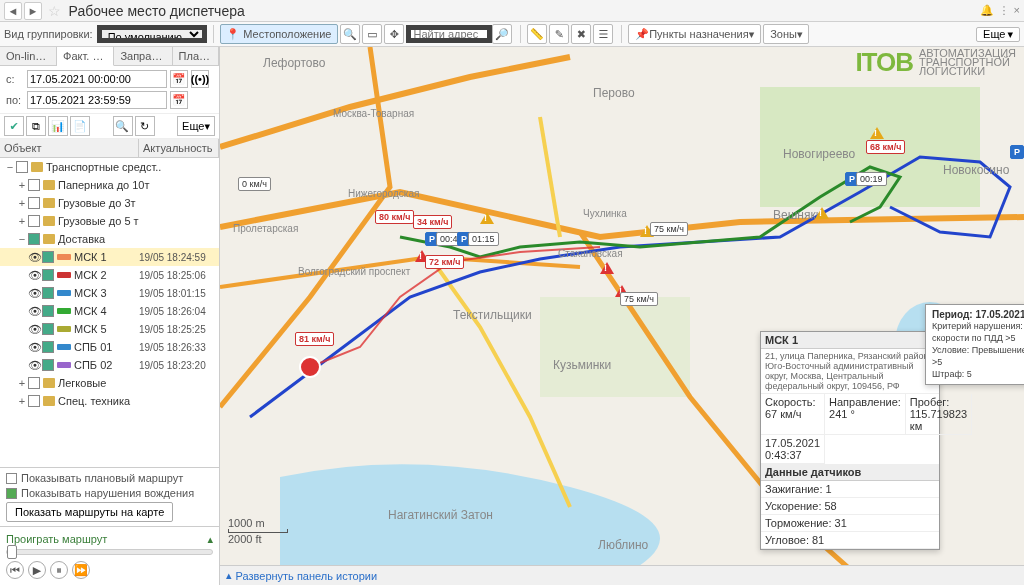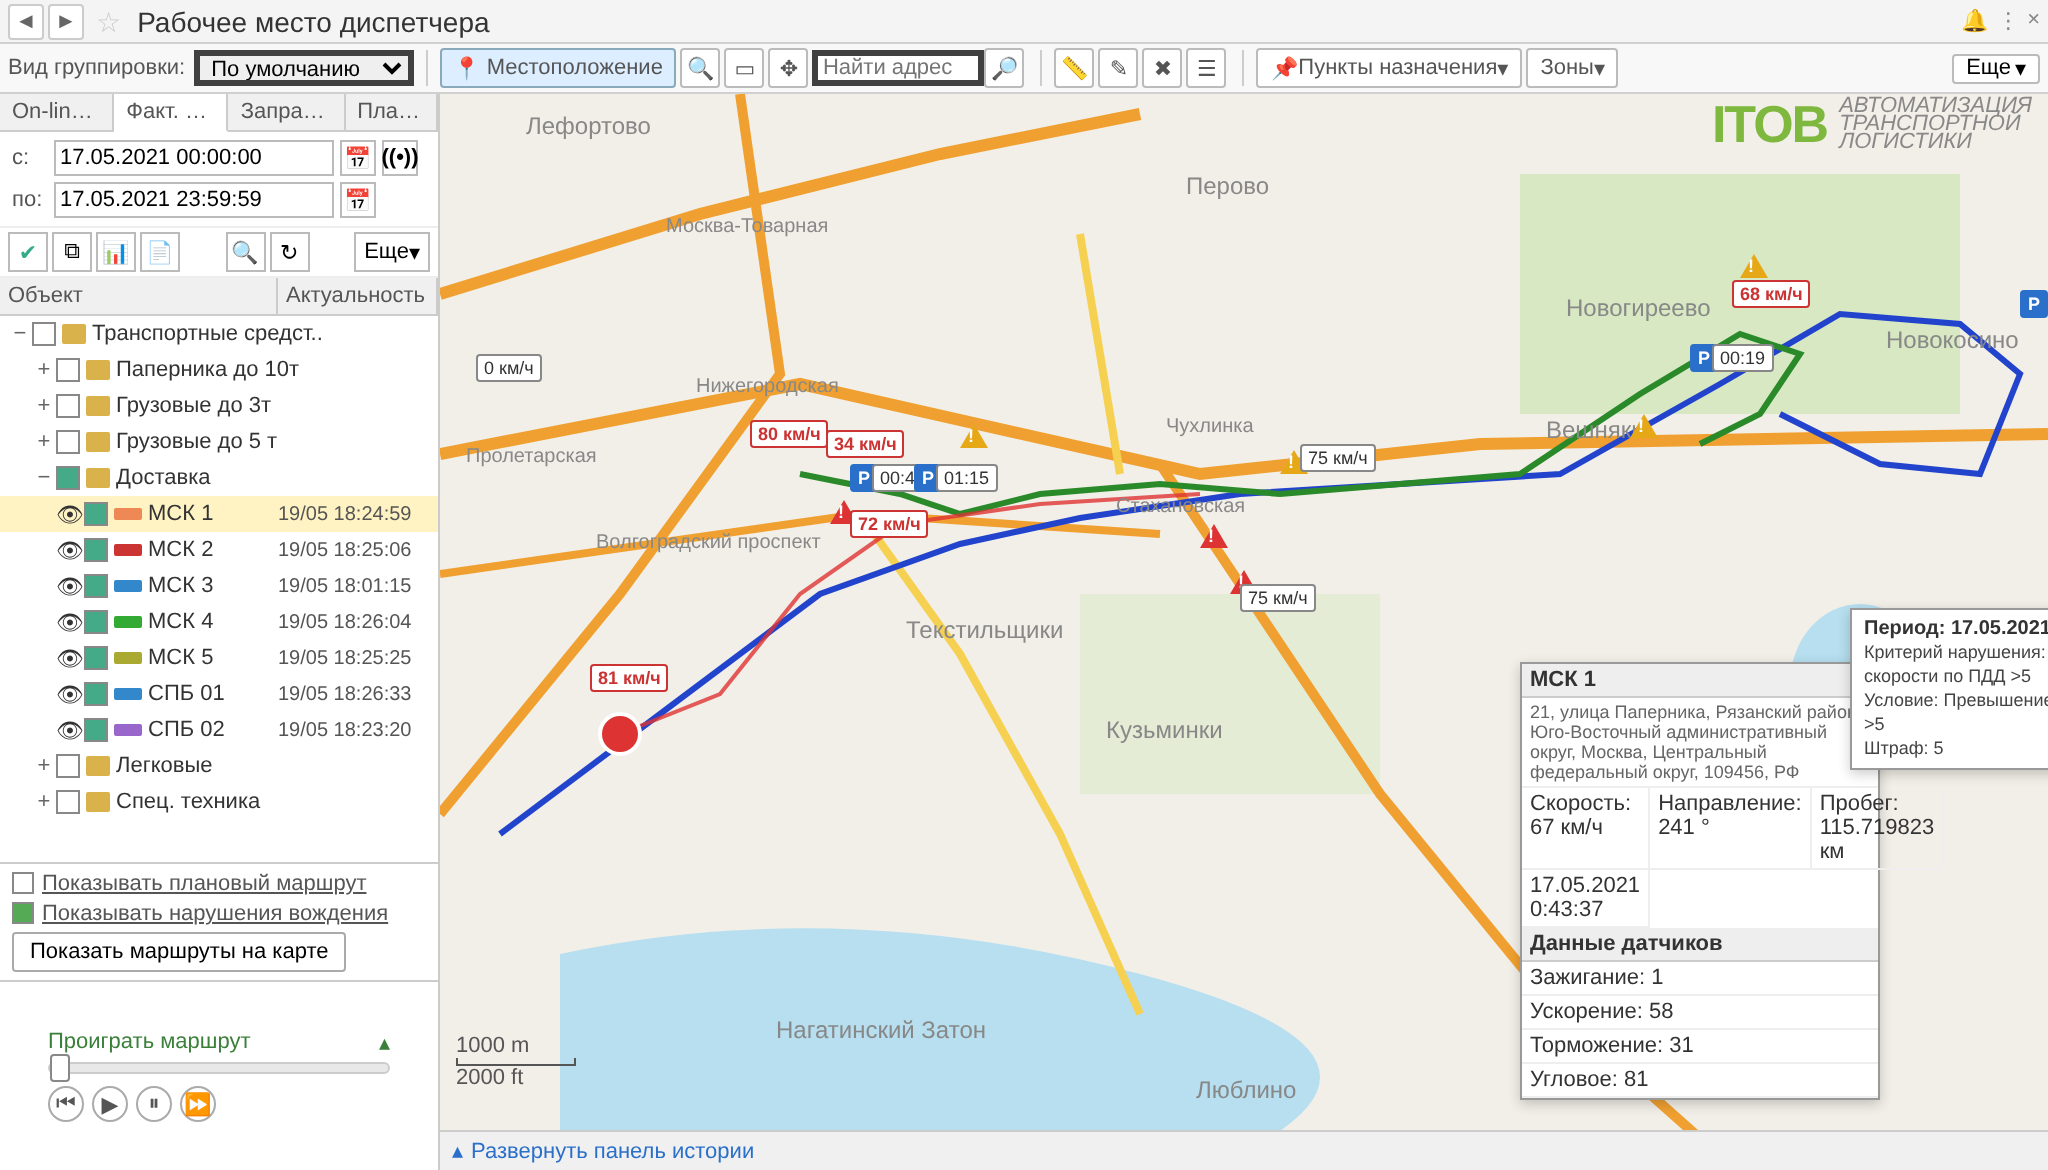--- a/index.html
+++ b/index.html
@@ -5,21 +5,21 @@
 * { box-sizing: border-box; margin: 0; padding: 0; font-family: Tahoma, Arial, sans-serif; font-size: 11px; }
 body { background: #fff; width: 1024px; height: 585px; overflow: hidden; position: relative; }
 .topbar { height: 22px; display: flex; align-items: center; padding: 0 4px; border-bottom: 1px solid #d0d0d0; background: #f4f4f4; }
 .topbar .nav-btn { width: 18px; height: 18px; border: 1px solid #ccc; border-radius: 2px; margin-right: 2px; display:flex; align-items:center; justify-content:center; background:#fff; cursor:pointer; color:#666;}
 .topbar .star { color:#ccc; font-size:14px; margin:0 4px; }
 .topbar .title { font-size: 14px; color:#333; margin-left:4px; }
 .topbar-right { margin-left:auto; display:flex; gap:4px; color:#888; }
 .topbar-right span { cursor:pointer; }
 .subtoolbar { height: 25px; display:flex; align-items:center; padding:0 4px; border-bottom:1px solid #d0d0d0; background:#f8f8f8; }
 .subtoolbar .lbl { color:#555; margin-right:4px; }
-.subtoolbar select,.subtoolbar input { height:18px; border:3px solid #404040; font-size:11px; padding:0 2px; }
+.subtoolbar select,.subtoolbar input { height:18px; border:5px solid #404040; font-size:11px; padding:0 2px; }
 .subtoolbar .sep { width:1px; height:18px; background:#ccc; margin:0 6px; }
 .subtoolbar .icon-btn { width:20px; height:20px; border:1px solid #bbb; background:#fff; display:flex; align-items:center; justify-content:center; margin-right:2px; cursor:pointer; color:#555; border-radius:2px;}
 .subtoolbar .icon-btn.active { background:#dceeff; border-color:#8ab; }
 .subtoolbar .dest-btn { padding:0 6px; width:auto; }
 .subtoolbar .more-btn { margin-left:auto; padding:0 6px; border:1px solid #bbb; border-radius:2px; background:#fff; cursor:pointer; display:flex; align-items:center; gap:2px;}
 .main { display:flex; height: calc(585px - 22px - 25px); }
 .sidebar { width: 220px; border-right:1px solid #ccc; display:flex; flex-direction:column; background:#fff; }
 .tabs { display:flex; border-bottom:1px solid #ccc; background:#f0f0f0; }
 .tabs .tab { padding:3px 6px; border-right:1px solid #ccc; cursor:pointer; color:#555; white-space:nowrap; overflow:hidden; text-overflow:ellipsis; max-width:60px;}
 .tabs .tab.active { background:#fff; border-bottom:1px solid #fff; margin-bottom:-1px; }
@@ -40,35 +40,35 @@
 .tree-row .indent{display:inline-block;}
 .tree-row .toggle{width:12px;color:#666;text-align:center;}
 .tree-row .chk{width:12px;height:12px;border:1px solid #888;margin-right:3px;}
 .tree-row .chk.on{background:#4a8;}
 .tree-row .eye{color:#333;margin-right:2px;width:12px;text-align:center;}
 .tree-row .name{flex:1;color:#333;white-space:nowrap;overflow:hidden;}
 .tree-row .date{width:80px;color:#555;font-size:10px;}
 .folder-icon{width:12px;height:10px;background:#d9b24c;display:inline-block;margin-right:3px;border-radius:1px;}
 .veh-icon{width:14px;height:6px;display:inline-block;margin-right:3px;border-radius:1px;}
 .bottom-opts{padding:4px 6px;border-top:1px solid #ccc;}
-.bottom-opts label{display:flex;align-items:flex-start;gap:4px;color:#555;margin-bottom:3px;cursor:pointer;text-decoration:underline;}
+.bottom-opts label{display:flex;align-items:flex-end;gap:4px;color:#555;margin-bottom:3px;cursor:pointer;}
 .bottom-opts .chk2{width:11px;height:11px;border:1px solid #888;display:inline-block;}
 .bottom-opts .chk2.on{background:#5a5;}
 .show-routes-btn{border:1px solid #aaa;padding:3px 8px;background:#fff;cursor:pointer;border-radius:2px;}
-.play-section{padding:24px;border-top:1px solid #ccc;}
+.play-section{padding:6px;border-top:1px solid #ccc;}
 .play-section .lbl3{color:#3a7f3a;margin-bottom:4px;}
 .slider{height:6px;background:#e8e8e8;border:1px solid #ccc;border-radius:3px;position:relative;margin-bottom:6px;}
 .slider .handle{width:10px;height:14px;background:#fff;border:1px solid #888;position:absolute;top:-5px;left:0;border-radius:2px;cursor:pointer;}
 .play-btns{display:flex;gap:4px;}
 .play-btns span{width:18px;height:18px;border:1px solid #aaa;border-radius:9px;display:flex;align-items:center;justify-content:center;cursor:pointer;color:#555;}
 .map-area{flex:1;position:relative;background:#f0eee6;overflow:hidden;}
 .map-area svg{position:absolute;top:0;left:0;}
 .logo{position:absolute;top:0;right:8px;display:flex;align-items:center;gap:6px;}
 .logo-itob{font-size:26px;font-weight:900;color:#7eb83e;letter-spacing:-1px;}
-.logo-sub{font-size:8px;color:#888;line-height:9px;font-style:italic;}
+.logo-sub{font-size:8px;color:#888;line-height:9px;}
 .info-popup{position:absolute;background:#fff;border:1px solid #999;box-shadow:0 2px 6px rgba(0,0,0,0.2);font-size:10px;color:#333;}
 .popup1{top:284px;left:540px;width:180px;}
 .popup1 .hd{background:#eee;padding:2px 4px;font-weight:bold;border-bottom:1px solid #ccc;}
 .popup1 .row{padding:2px 4px;border-bottom:1px solid #eee;}
 .popup1 .sub{color:#666;font-size:9px;}
 .popup1 .grid2{display:grid;grid-template-columns:1fr 1fr 1fr;}
 .popup1 .grid2 div{padding:2px 4px;border-bottom:1px solid #eee;border-right:1px solid #eee;}
 .popup2{top:257px;left:705px;width:190px;padding:4px 6px;}
 .popup2 b{font-size:10px;}
 .popup2 div{font-size:9px;color:#444;line-height:12px;}

